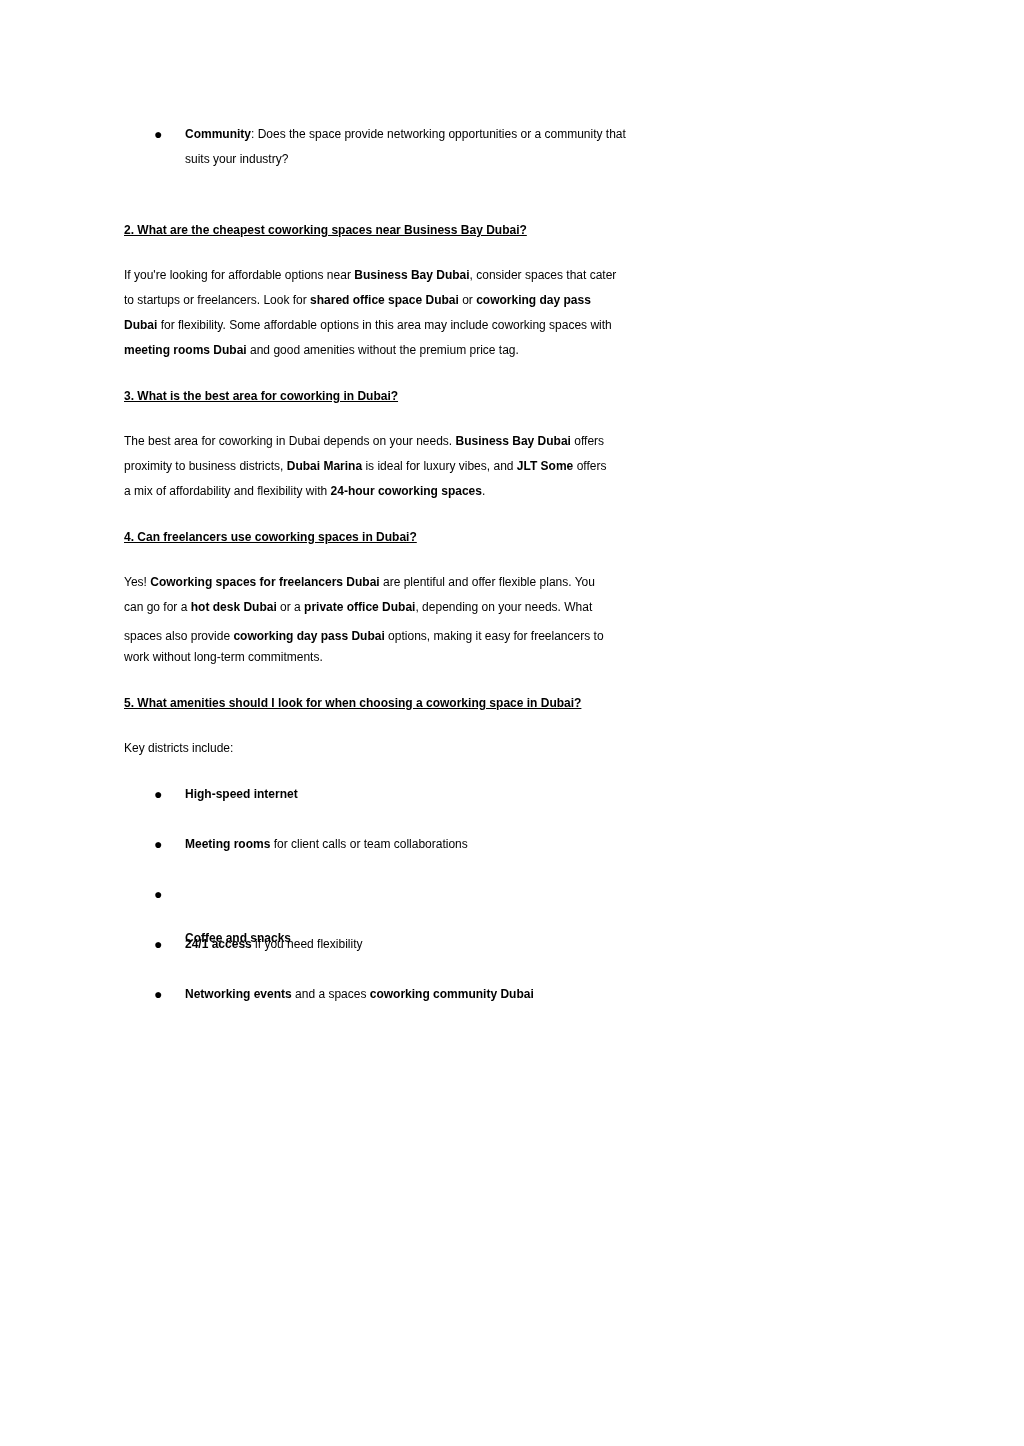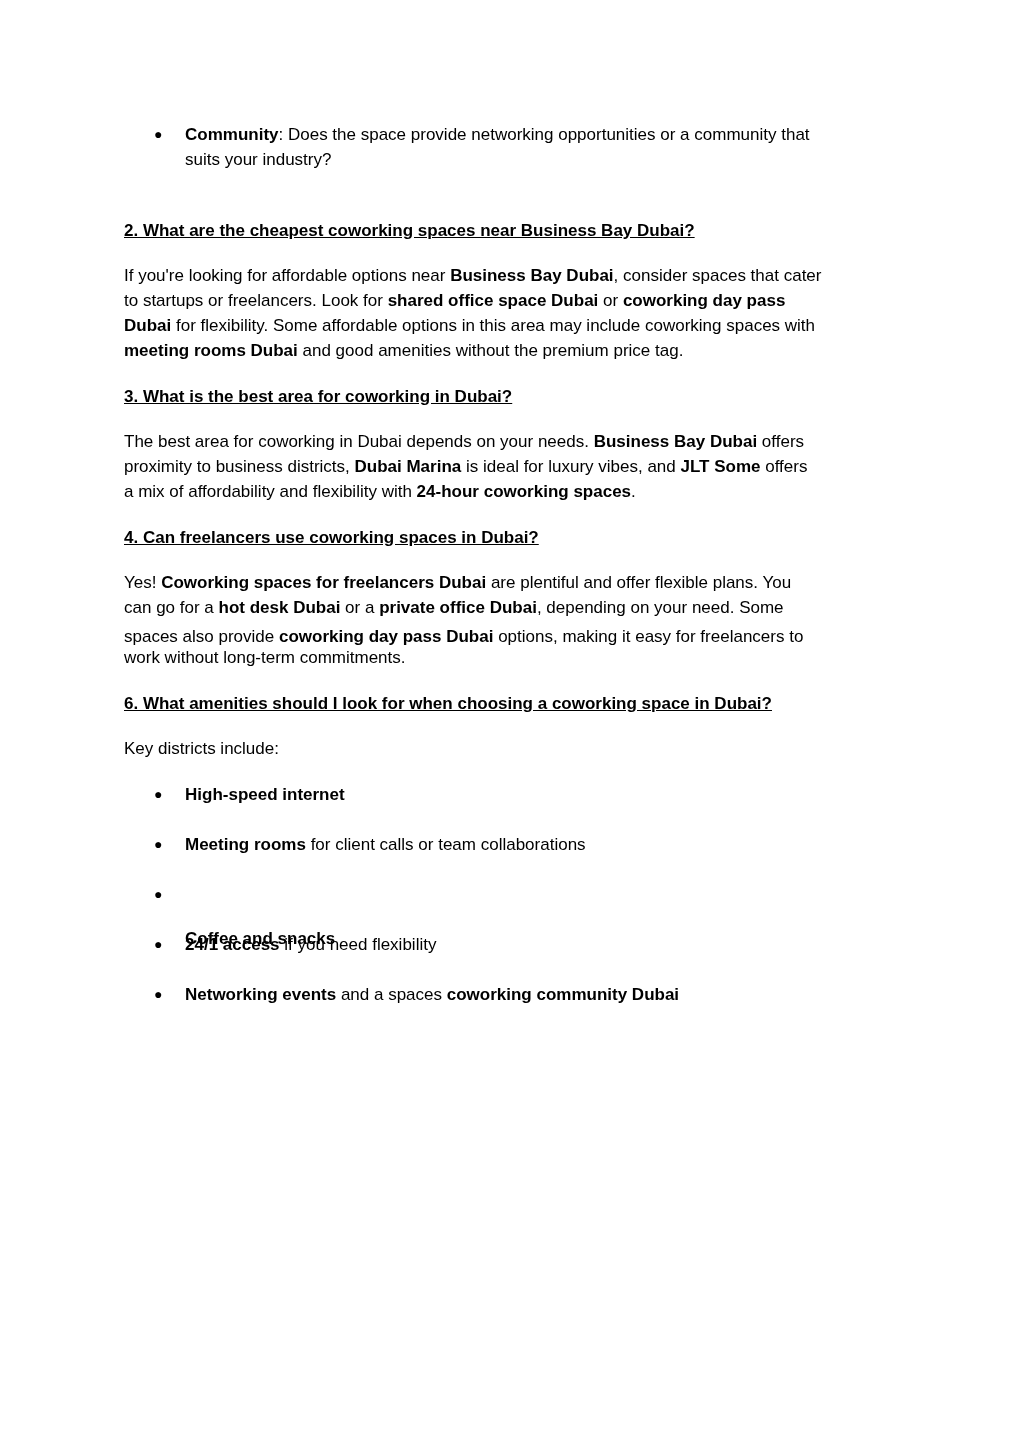--- a/index.html
+++ b/index.html
@@ -1,18 +1,18 @@
 <!DOCTYPE html>
 <html><head>
 <meta charset="utf-8">
 <style>
   html, body { margin: 0; padding: 0; background: #ffffff; }
   body { width: 1024px; height: 1446px; position: relative; overflow: hidden;
          font-family: "Liberation Sans", sans-serif; color: #000000; }
-  .line { position: absolute; left: 124px; font-size: 17px; line-height: 25px; white-space: nowrap; }
+  .line { position: absolute; left: 124px; font-size: 12px; line-height: 25px; white-space: nowrap; }
   .line.indent { left: 185px; }
   .heading { font-weight: bold; text-decoration: underline; }
   b { font-weight: bold; }
   .bullet { position: absolute; left: 154px; font-size: 14px; line-height: 25px; }
 </style>
 </head>
 <body>
 
 <div id="doc">
 
@@ -26,25 +26,25 @@
   <div class="line" style="top:313px"><b>Dubai</b><span> for flexibility. Some affordable options in this area may include coworking spaces with</span></div>
   <div class="line" style="top:338px"><b>meeting rooms Dubai</b><span> and good amenities without the premium price tag.</span></div>
 
   <div class="line heading" style="top:384px">3. What is the best area for coworking in Dubai?</div>
   <div class="line" style="top:429px"><span>The best area for coworking in Dubai depends on your needs. </span><b>Business Bay Dubai</b><span> offers</span></div>
   <div class="line" style="top:454px"><span>proximity to business districts, </span><b>Dubai Marina</b><span> is ideal for luxury vibes, and </span><b>JLT Some</b><span> offers</span></div>
   <div class="line" style="top:479px"><span>a mix of affordability and flexibility with </span><b>24-hour coworking spaces</b><span>.</span></div>
 
   <div class="line heading" style="top:525px">4. Can freelancers use coworking spaces in Dubai?</div>
   <div class="line" style="top:570px"><span>Yes! </span><b>Coworking spaces for freelancers Dubai</b><span> are plentiful and offer flexible plans. You</span></div>
-  <div class="line" style="top:595px"><span>can go for a </span><b>hot desk Dubai</b><span> or a </span><b>private office Dubai</b><span>, depending on your need. Some</span></div>
+  <div class="line" style="top:595px"><span>can go for a </span><b>hot desk Dubai</b><span> or a </span><b>private office Dubai</b><span>, depending on your needs. What</span></div>
   <div class="line" style="top:624px"><span>spaces also provide </span><b>coworking day pass Dubai</b><span> options, making it easy for freelancers to</span></div>
   <div class="line" style="top:645px"><span>work without long-term commitments.</span></div>
 
-  <div class="line heading" style="top:691px">6. What amenities should I look for when choosing a coworking space in Dubai?</div>
+  <div class="line heading" style="top:691px">5. What amenities should I look for when choosing a coworking space in Dubai?</div>
   <div class="line" style="top:736px"><span>Key districts include:</span></div>
 
   <span class="bullet" style="top:782px">●</span>
   <div class="line indent" style="top:782px"><b>High-speed internet</b></div>
 
   <span class="bullet" style="top:832px">●</span>
   <div class="line indent" style="top:832px"><b>Meeting rooms</b><span> for client calls or team collaborations</span></div>
 
   <span class="bullet" style="top:882px">●</span>
   <div class="line indent" style="top:926px"><b>Coffee and snacks</b></div>

